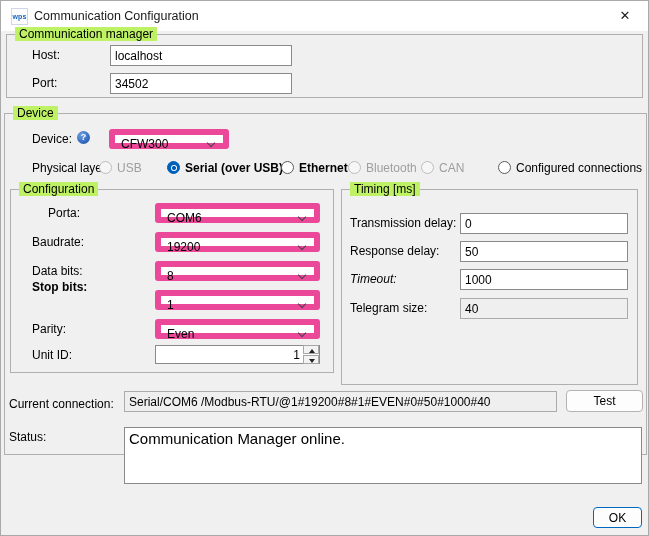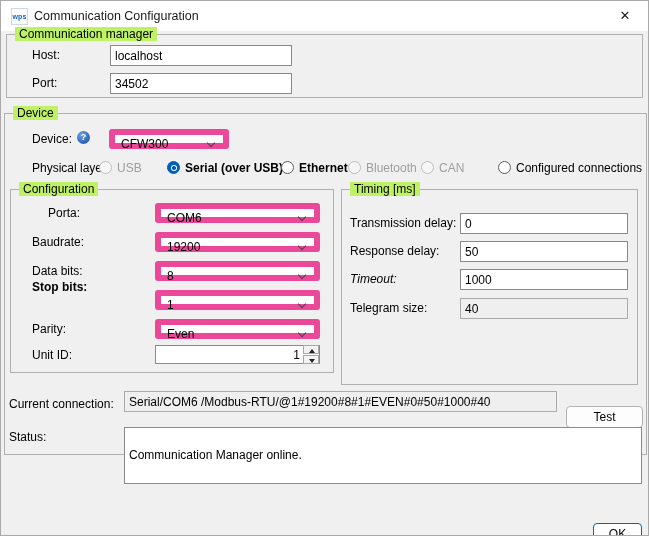--- a/index.html
+++ b/index.html
@@ -77,27 +77,27 @@
   .radio-item.disabled .radio-label { color:#9e9e9e; }
   
   .help-icon {
     position:absolute; width:13px; height:13px; border-radius:50%;
     background:radial-gradient(circle at 35% 30%,#6d9fe0,#2c63b8 70%);
     color:#fff; font-size:9px; font-weight:bold; text-align:center; line-height:13px;
   }
   
   .btn {
     position:absolute; background:#fdfdfd; border:1px solid #b3b3b3; border-radius:4px;
-    font-family:inherit; font-size:12px; color:#000; text-align:center;margin-top:16px;
+    font-family:inherit; font-size:12px; color:#000; text-align:center;
   }
   .btn.default { border:1.5px solid #0067c0; }
   
   .status-area {
     position:absolute; background:#fff; border:1px solid #8a8a8a; resize:none;
-    font-family:inherit; font-size:12px; color:#000; padding:20px 4px; outline:none;
+    font-family:inherit; font-size:15px; color:#000; padding:2px 4px; outline:none;
   }
 </style>
 </head>
 <body>
 
 <div class="window">
 
   <div class="titlebar">
     <span class="app-icon">wps</span>
     <span class="title">Communication Configuration</span>

